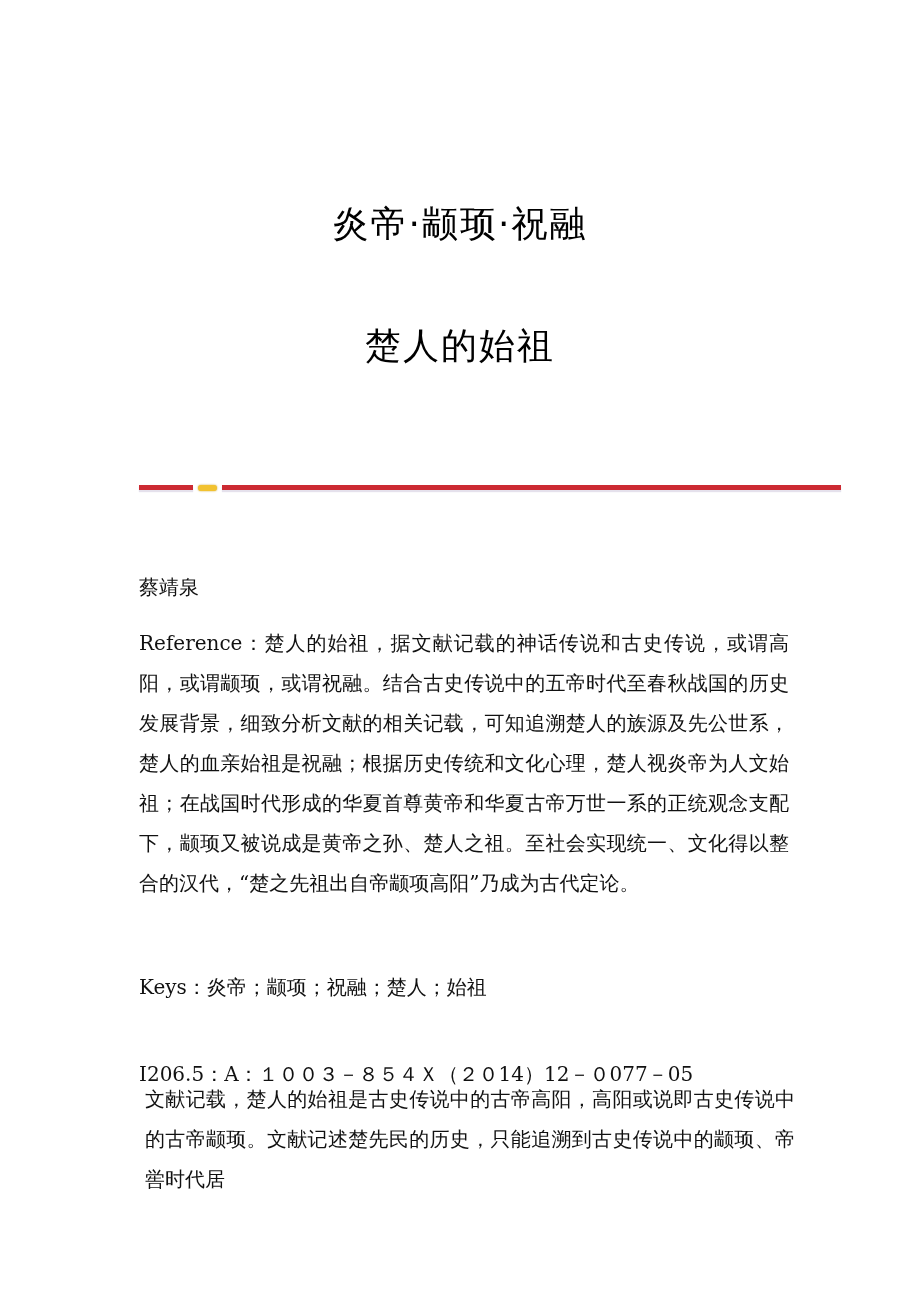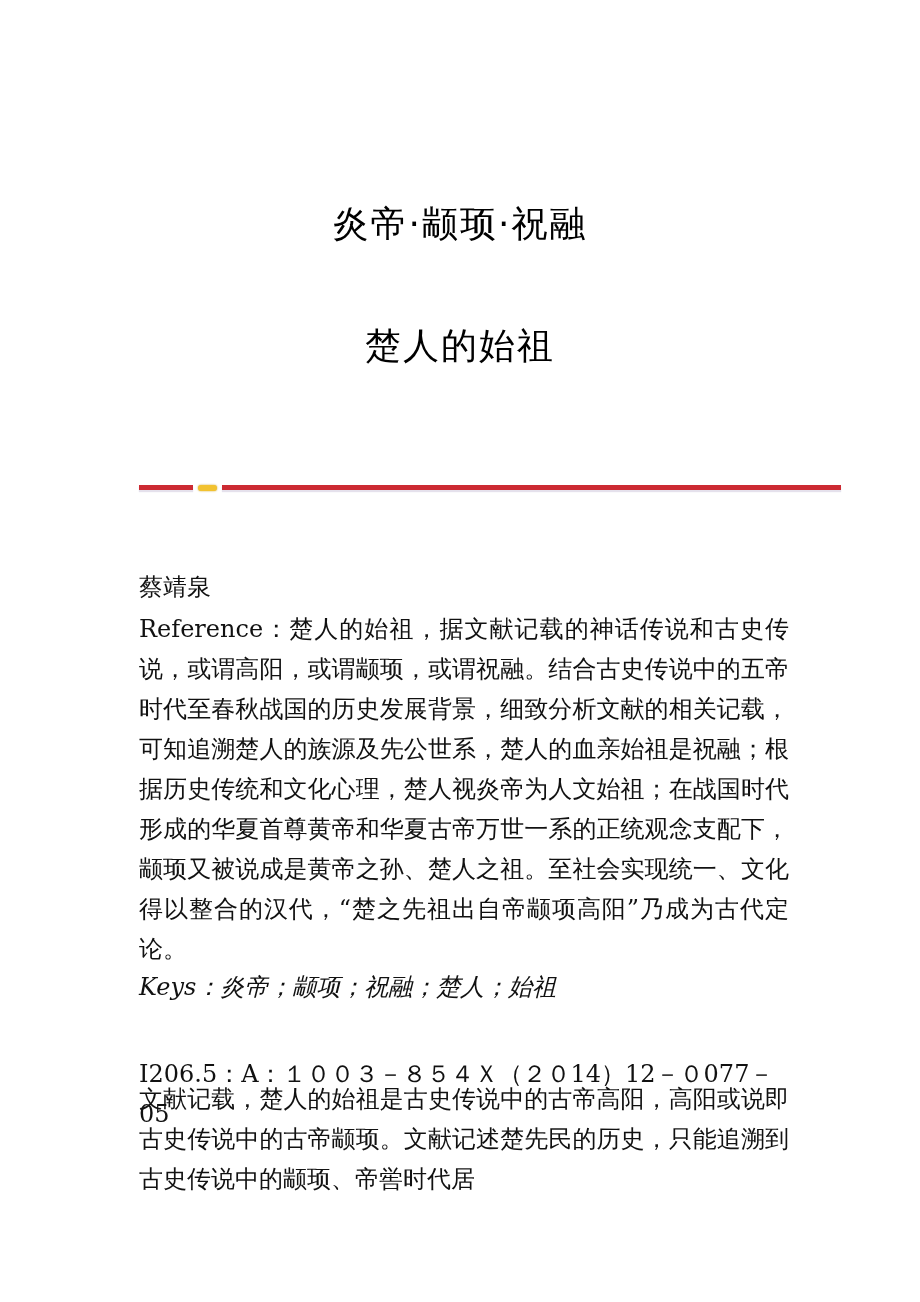--- a/index.html
+++ b/index.html
@@ -5,26 +5,26 @@
     html, body { margin: 0; padding: 0; background: #ffffff; }
     body { width: 920px; height: 1302px; position: relative; overflow: hidden; font-family: "DejaVu Serif", "Liberation Serif", serif; color: #111; }
     .title { position: absolute; left: 0; width: 920px; text-align: center; font-size: 36px; font-weight: normal; letter-spacing: 2px; color: #000; font-family: "DejaVu Sans", "Liberation Sans", sans-serif; }
     .title1 { top: 200px; }
     .title2 { top: 322px; }
     .divider { position: absolute; top: 485px; left: 139px; width: 702px; height: 6px; }
     .seg { position: absolute; top: 0; height: 5px; background: #cc2a32; box-shadow: 0 2px 1px rgba(180,170,200,0.35); }
     .seg1 { left: 0; width: 54px; }
     .seg2 { left: 83px; width: 619px; }
     .pill { position: absolute; left: 59px; top: 0px; width: 19px; height: 6px; border-radius: 3px; background: #f2c230; box-shadow: 0 0 2px #c9a430; }
-    .text { position: absolute; left: 139px; width: 650px; font-size: 24px; line-height: 40px; color: #111; font-family: "DejaVu Serif", "Liberation Serif", serif; }
+    .text { position: absolute; left: 139px; width: 650px; font-size: 20px; line-height: 40px; color: #111; font-family: "DejaVu Serif", "Liberation Serif", serif; }
     .author { top: 567px; }
-    .abstract { top: 609px; text-align: justify; }
-    .keys { top: 967px; font-style: italic; }
+    .abstract { top: 623px; text-align: justify; }
+    .keys { top: 967px; }
     .clc { top: 1054px; }
-    .body-p { top: 1079px; text-align: justify; }
+    .body-p { top: 1079px; text-align: justify; margin-left: 6px; }
   </style>
 </head>
 <body>
 
 <div class="title title1">炎帝·颛顼·祝融</div>
 <div class="title title2">楚人的始祖</div>
 
 <div class="divider">
   <div class="seg seg1"></div>
   <div class="pill"></div>

